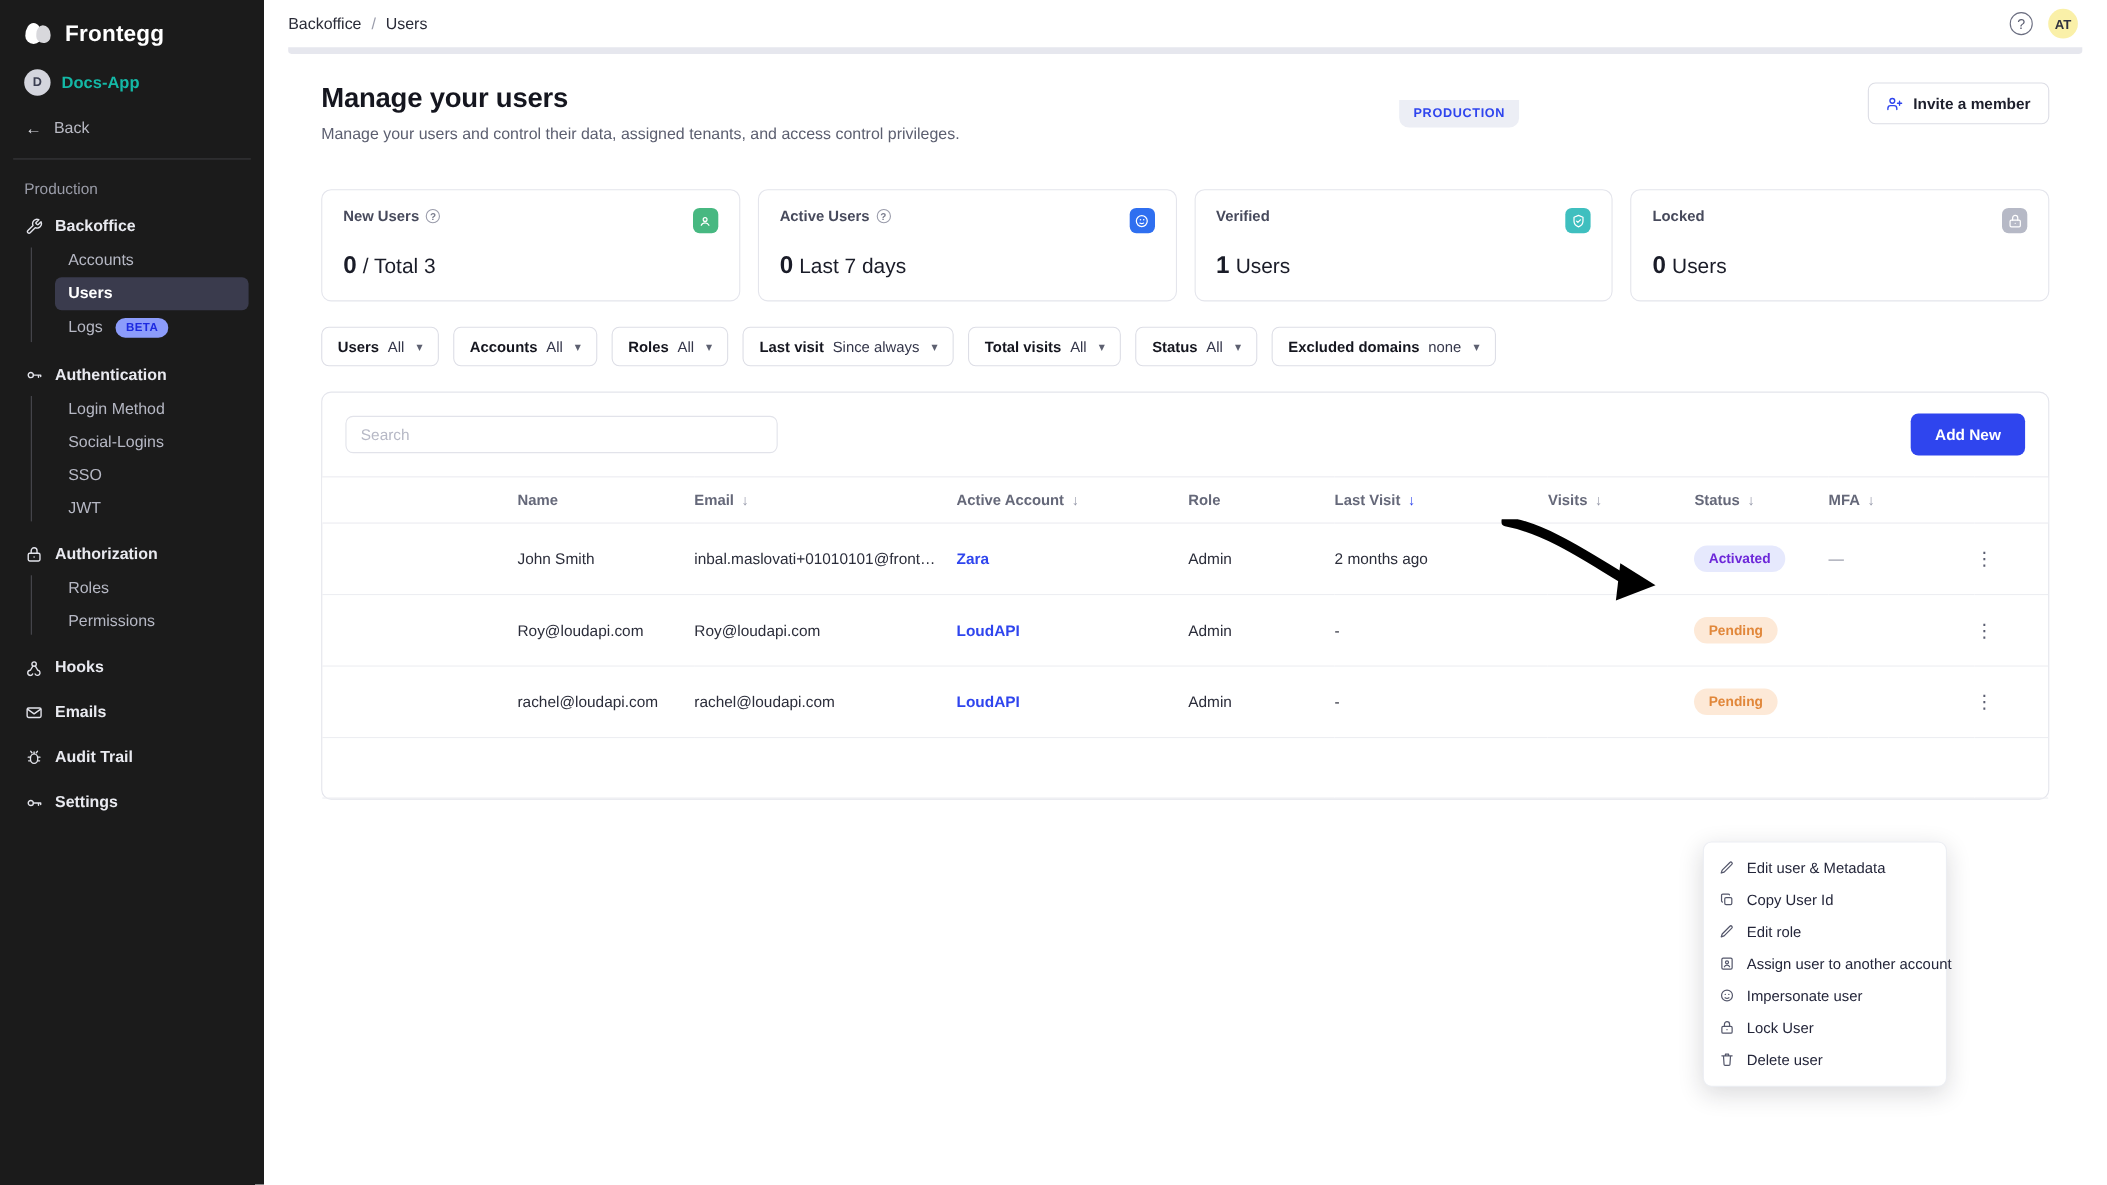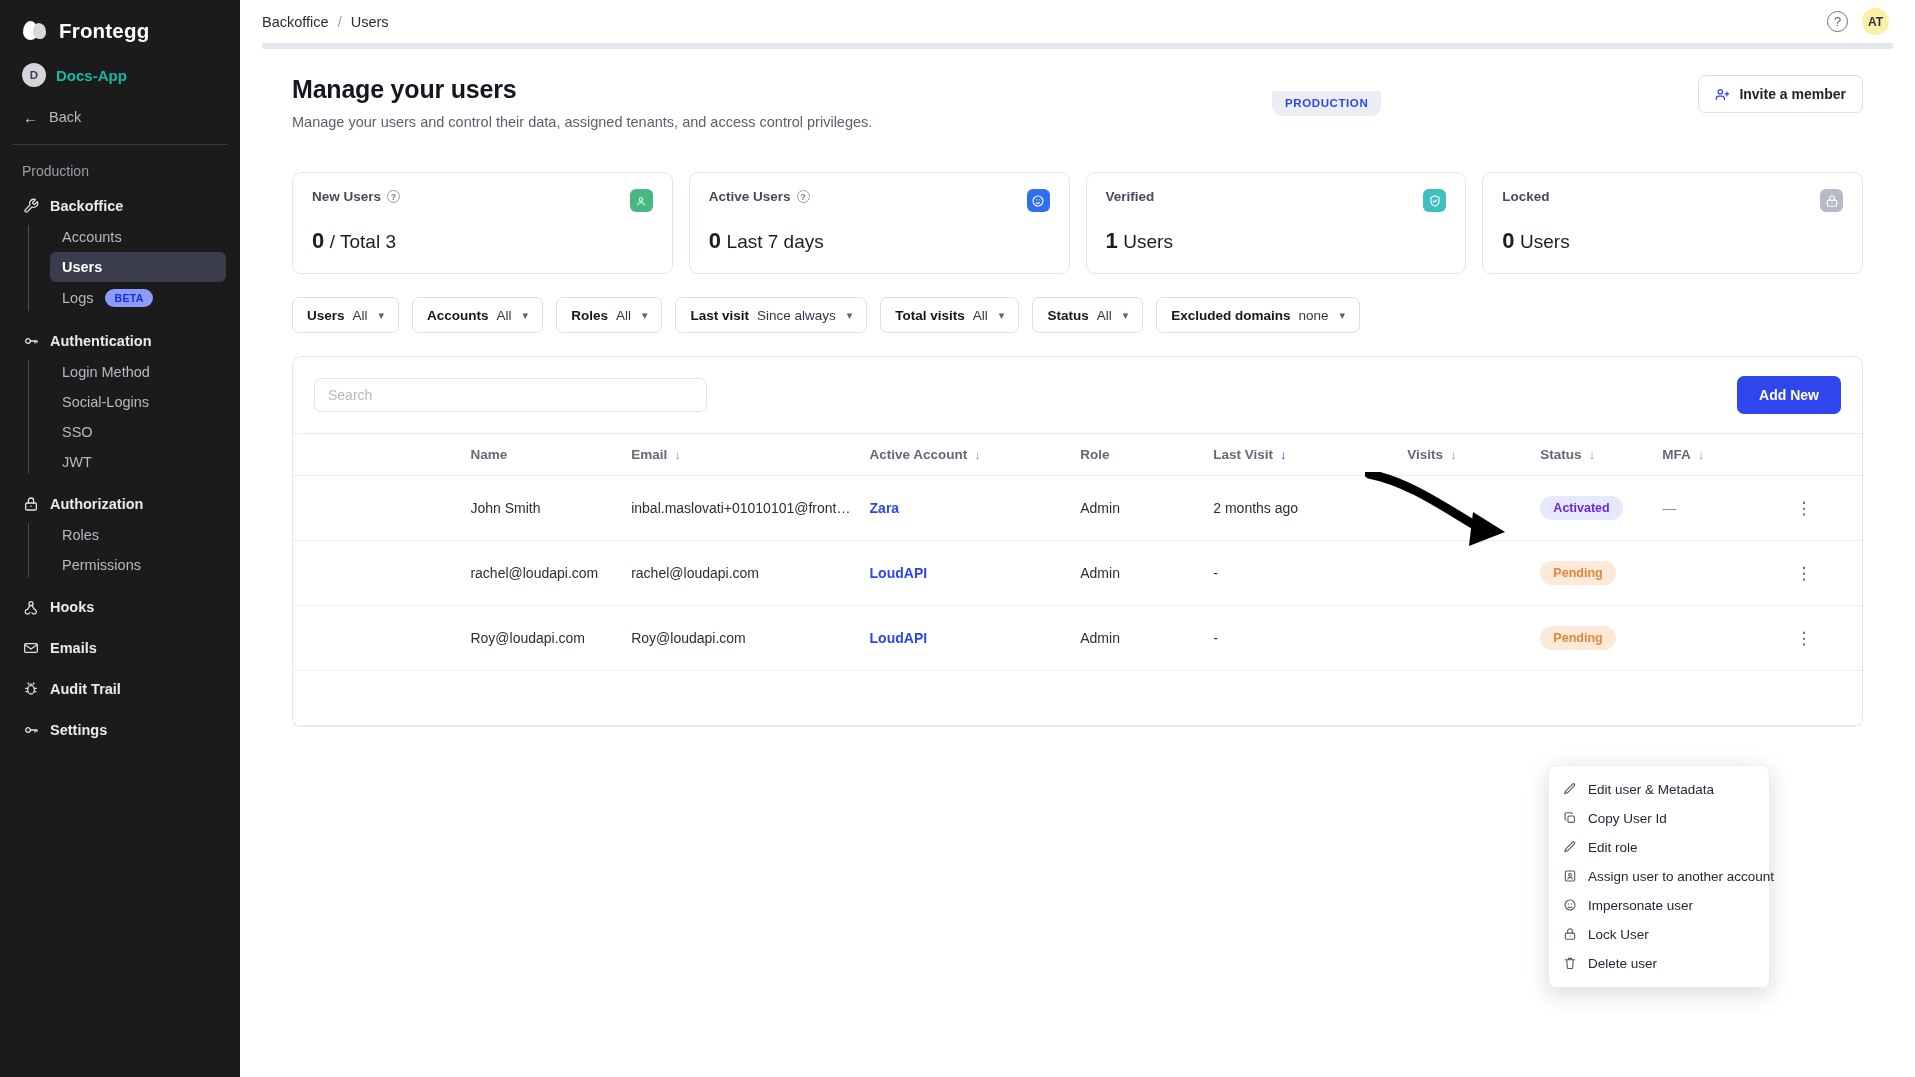--- a/index.html
+++ b/index.html
@@ -573,34 +573,34 @@
                   <td><span class="acct-link">Zara</span></td>
                   <td><span>Admin</span></td>
                   <td><span>2 months ago</span></td>
                   <td><span></span></td>
                   <td><span class="pill activated">Activated</span></td>
                   <td><span class="dash">—</span></td>
                   <td><span class="kebab">⋮</span></td>
                 </tr>
                 <tr>
                   <td></td>
-                  <td><span>rachel@loudapi.com</span></td>
-                  <td><span>rachel@loudapi.com</span></td>
+                  <td><span>Roy@loudapi.com</span></td>
+                  <td><span>Roy@loudapi.com</span></td>
                   <td><span class="acct-link">LoudAPI</span></td>
                   <td><span>Admin</span></td>
                   <td><span>-</span></td>
                   <td><span></span></td>
                   <td><span class="pill pending">Pending</span></td>
                   <td><span class="dash"></span></td>
                   <td><span class="kebab">⋮</span></td>
                 </tr>
                 <tr>
                   <td></td>
-                  <td><span>Roy@loudapi.com</span></td>
-                  <td><span>Roy@loudapi.com</span></td>
+                  <td><span>rachel@loudapi.com</span></td>
+                  <td><span>rachel@loudapi.com</span></td>
                   <td><span class="acct-link">LoudAPI</span></td>
                   <td><span>Admin</span></td>
                   <td><span>-</span></td>
                   <td><span></span></td>
                   <td><span class="pill pending">Pending</span></td>
                   <td><span class="dash"></span></td>
                   <td><span class="kebab">⋮</span></td>
                 </tr>
                 <tr class="empty-row">
                   <td colspan="10"></td>

